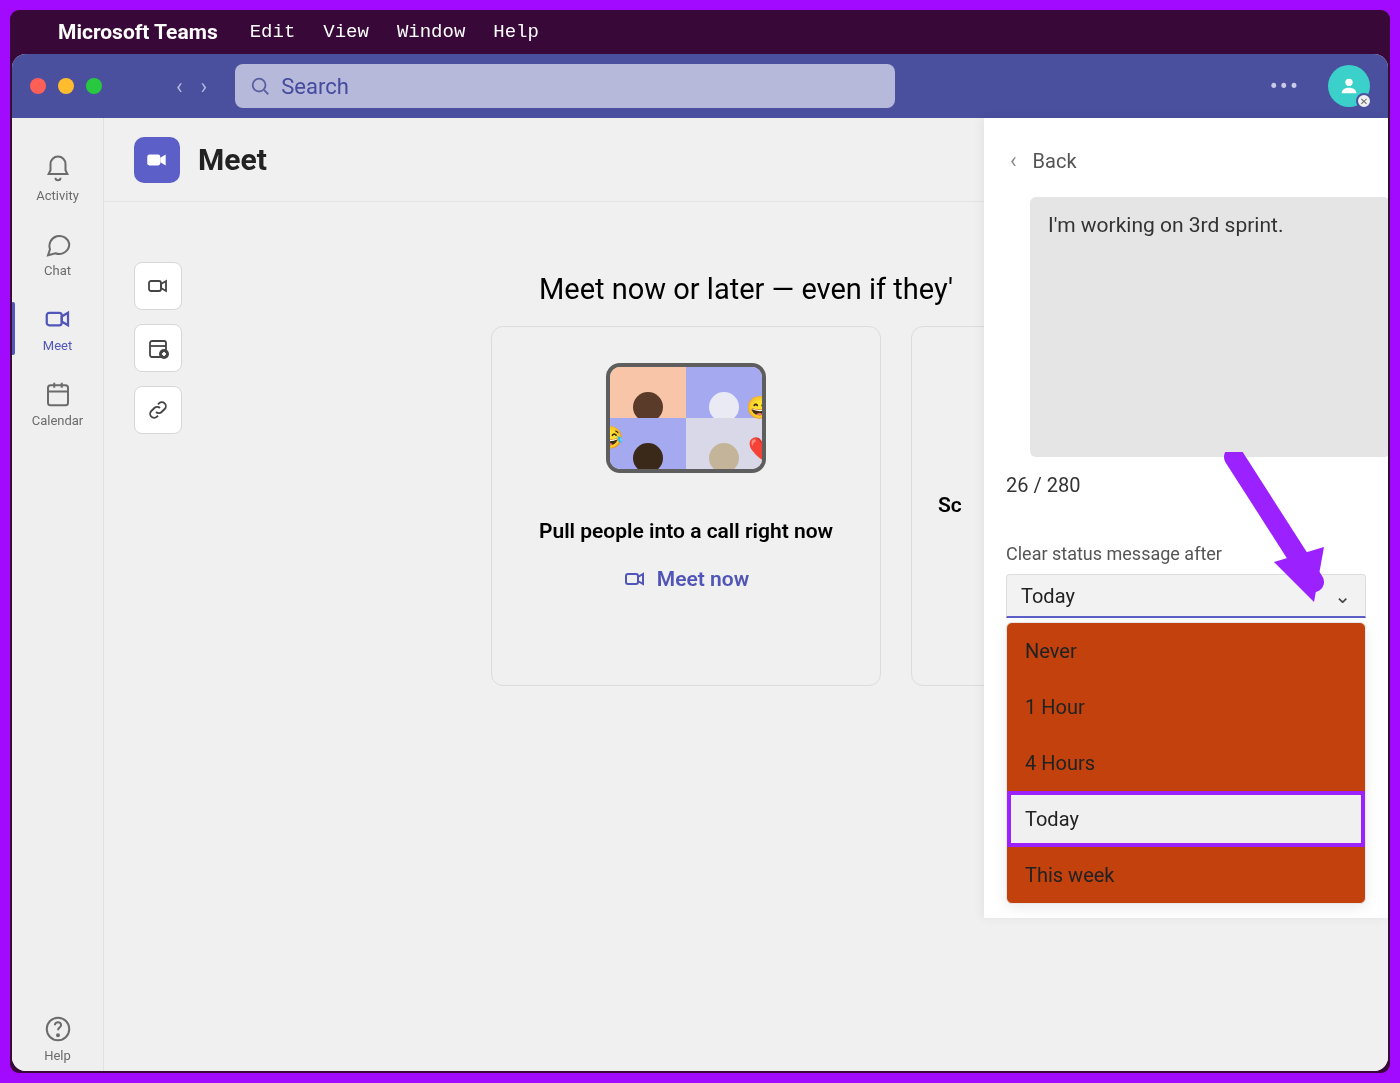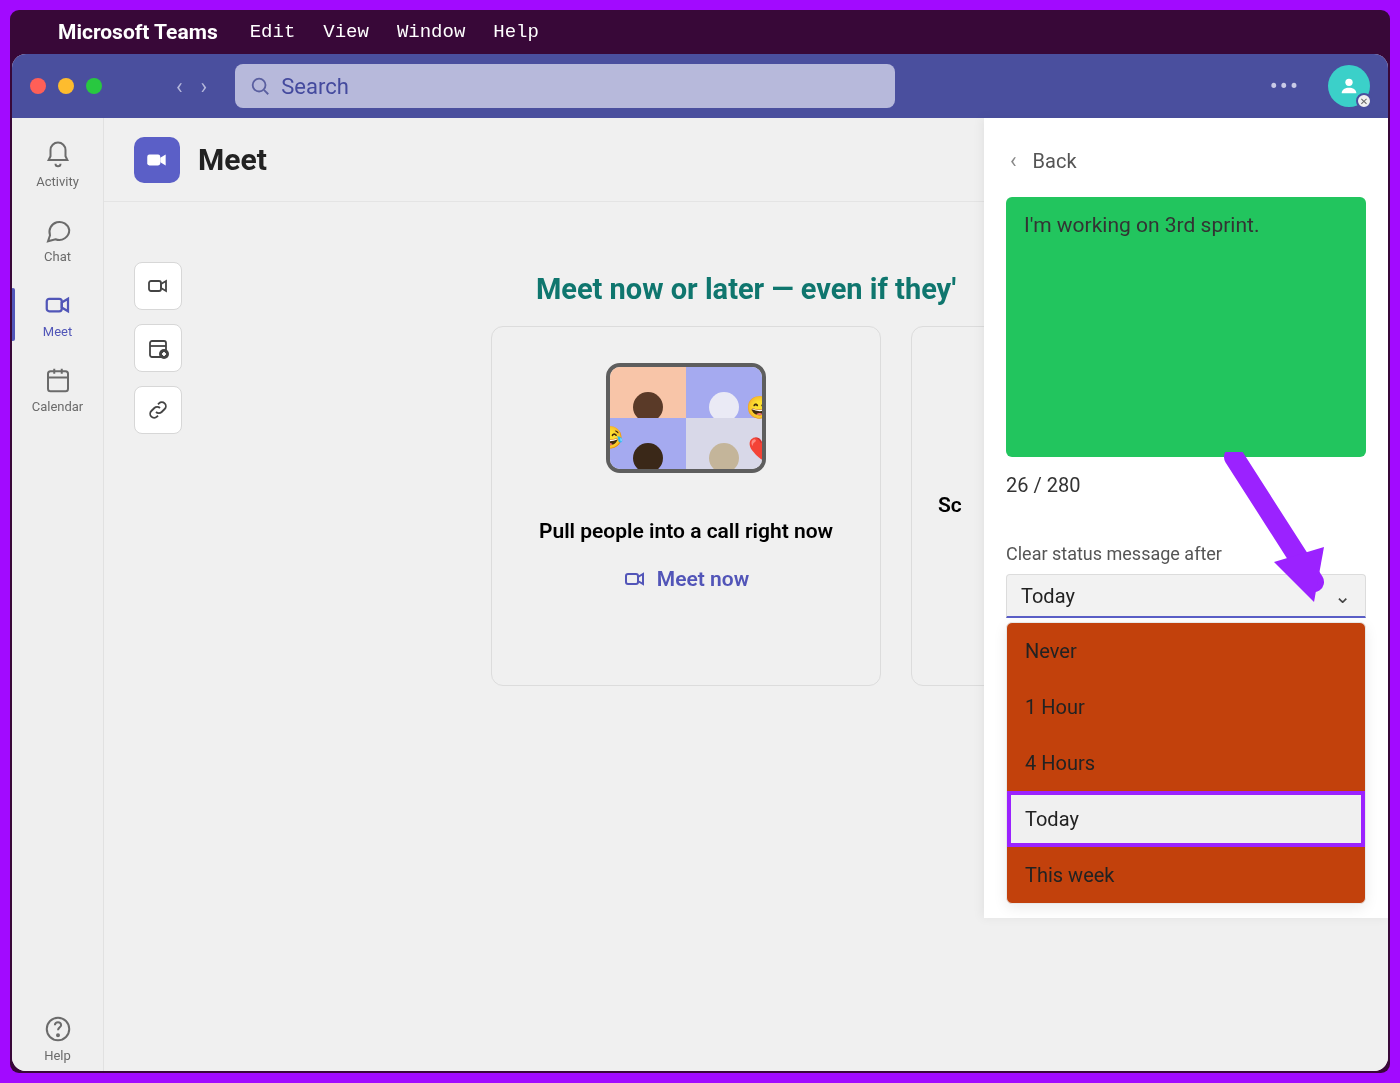--- a/index.html
+++ b/index.html
@@ -23,35 +23,35 @@
   .searchbar { flex: 0 0 660px; height: 44px; background: #b7b9db; border-radius: 8px; display: flex; align-items: center; padding: 0 14px; gap: 10px; margin-left: 14px; }
   .searchbar .mag { color: #5a5fa0; }
   .searchbar .placeholder { color: #444a9e; font-size: 22px; }
   .right-tb { margin-left: auto; display: flex; align-items: center; gap: 28px; }
   .ellipsis { color: #c9cae6; font-size: 24px; letter-spacing: 2px; }
   .avatar { width: 42px; height: 42px; border-radius: 50%; background: #3bd0c9; display: flex; align-items: center; justify-content: center; position: relative; }
   .avatar svg { width: 22px; height: 22px; }
   .avatar .status-dot { position: absolute; right: -2px; bottom: -2px; width: 16px; height: 16px; border-radius: 50%; background: #f0f0f0; border: 2px solid #4a4f9e; display:flex;align-items:center;justify-content:center;font-size:10px;color:#666}
 
   .body { flex: 1; display: flex; position: relative; }
-  .siderail { width: 92px; background: #efefef; border-right: 1px solid #e1e1e1; display: flex; flex-direction: column; align-items: center; padding-top: 14px; gap: 10px; }
+  .siderail { width: 92px; background: #efefef; border-right: 1px solid #e1e1e1; display: flex; flex-direction: column; align-items: center; padding-top: 28px; gap: 10px; }
   .rail-item { display: flex; flex-direction: column; align-items: center; gap: 4px; color: #6b6b6b; font-size: 13px; padding: 8px 0; width: 100%; position: relative; }
   .rail-item.active { color: #5156b8; }
   .rail-item.active::before { content:''; position:absolute; left:-1px; top:6px; bottom:6px; width:4px; background:#5156b8; border-radius:2px; }
   .rail-item svg { width: 30px; height: 30px; }
   .rail-spacer { flex: 1; }
 
   .content { flex: 1; background: #f0f0f0; display: flex; flex-direction: column; }
   .content-header { height: 84px; display: flex; align-items: center; padding: 0 30px; gap: 18px; border-bottom: 1px solid #e4e4e4; }
   .meet-badge { width: 46px; height: 46px; background: #5b5fc7; border-radius: 10px; display: flex; align-items: center; justify-content: center; }
   .meet-badge svg { width: 26px; height: 26px; }
   .content-header h1 { font-size: 30px; font-weight: 700; color: #222; }
 
   .content-body { flex: 1; padding: 30px; position: relative; }
-  .headline { text-align: center; font-size: 29px; font-weight: 700; color: #0f766e; margin: 40px 0 20px; }
+  .headline { text-align: center; font-size: 29px; font-weight: 400; color: #000000; margin: 40px 0 20px; }
 
   .quick-actions { position: absolute; left: 30px; top: 60px; display: flex; flex-direction: column; gap: 14px; }
   .qa-btn { width: 48px; height: 48px; border: 1px solid #d7d7d7; border-radius: 8px; background: #fff; display: flex; align-items: center; justify-content: center; color: #444; }
 
   .cards { display: flex; gap: 30px; justify-content: center; margin-top: 10px; }
   .card { width: 390px; height: 360px; border: 1px solid #dcdcdc; border-radius: 12px; background: #f0f0f0; display: flex; flex-direction: column; align-items: center; padding: 26px; }
   .card-illus { width: 160px; height: 110px; border: 4px solid #5e5e5e; border-radius: 14px; display: grid; grid-template-columns: 1fr 1fr; grid-template-rows: 1fr 1fr; overflow: hidden; position: relative; margin-top: 10px;}
   .card-illus .cell { display:flex; align-items:flex-end; justify-content:center;}
   .card-illus .c1 { background:#f8c5a8;} .card-illus .c2 { background:#a5aaf0;}
   .card-illus .c3 { background:#a5aaf0;} .card-illus .c4 { background:#d8d8e8;}
@@ -62,21 +62,21 @@
   .card-sub { font-size: 21px; font-weight: 600; color: #000000; margin-top: 46px; text-align: right; }
   .card-cta { margin-top: 24px; display: flex; align-items: center; gap: 10px; color: #5255b8; font-size: 21px; font-weight: 600; }
   .card-cta svg { width: 24px; height: 24px; }
   .card2 { overflow:hidden; }
   .card2 .card-sub{margin-top:140px;} 
 
   
   .panel { position: absolute; right: 0; top: 0; width: 404px; height: 800px; background: #fff; box-shadow: -2px 0 10px rgba(0,0,0,.06); padding: 20px 22px; }
   .panel-back { display: flex; align-items: center; gap: 16px; font-size: 20px; color: #555; margin: 10px 0 24px 4px; }
   .panel-back .lch { font-size: 22px; color: #888; }
-  .status-box { background: #22c55e; border-radius: 6px; width: 100%; height: 260px; padding: 16px 18px; font-size: 21px; color: #333; border:none; resize:none; font-family:inherit; outline:none;}
+  .status-box { background: #e5e5e5; border-radius: 6px; width: 100%; height: 260px; padding: 16px 18px; font-size: 21px; color: #333; border:none; resize:none; font-family:inherit; outline:none;margin-left:24px;}
   .counter { text-align: left; font-size: 20px; color: #333; margin-top: 12px; padding-right: 4px; }
   .clear-label { font-size: 18px; color: #555; margin-top: 46px; }
   .select { margin-top: 10px; height: 44px; background: #f2f2f2; border: 1px solid #dcdcdc; border-bottom: 2px solid #5b5fc7; border-radius: 4px 4px 0 0; display: flex; align-items: center; justify-content: space-between; padding: 0 14px; font-size: 20px; color: #222; }
   .select .dd { color: #444; }
   .options { margin-top: 4px; background: #c2410c; border: 1px solid #e8e8e8; border-radius: 6px; box-shadow: 0 4px 14px rgba(0,0,0,.08); overflow: hidden; }
   .opt { padding: 16px 18px; font-size: 20px; color: #222; }
   .opt.sel { background: #f0f0f0; outline: 4px solid #9b22ff; outline-offset: -4px; }
 
   .arrow-anno { position: absolute; right: 54px; top: 334px; width: 120px; height: 150px; }
 </style>

